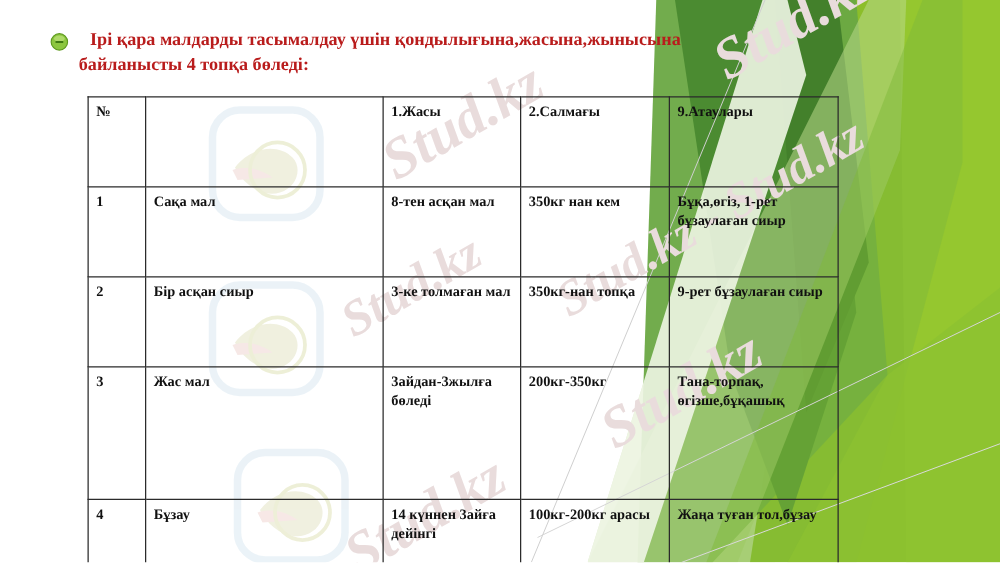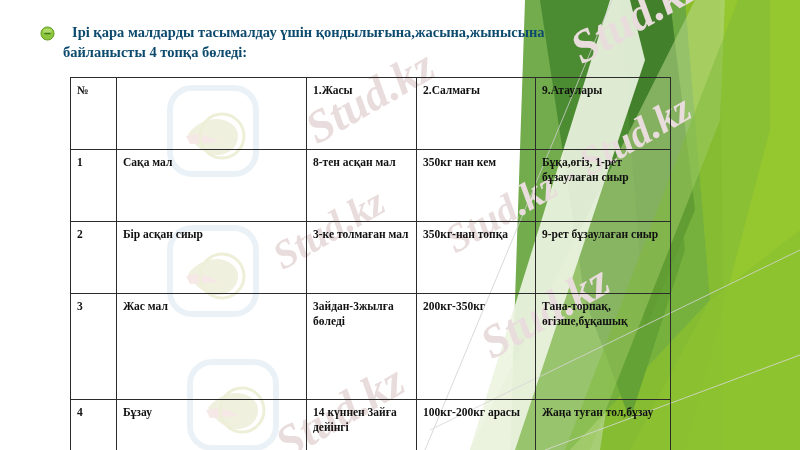--- a/index.html
+++ b/index.html
@@ -67,21 +67,21 @@
   }
   .bullet-icon {
     flex: 0 0 auto;
     margin-top: 4px;
   }
   .title-text {
     font-family: "Liberation Serif", "DejaVu Serif", serif;
     font-weight: bold;
     font-size: 14.5px;
     line-height: 1.38;
-    color: #0c4a6e;
+    color: #b91c1c;
     text-indent: 9px;
   }
 
   
   .tbl-wrap {
     position: absolute;
     left: 70px;
     top: 77px;
     width: 535px;
   }

